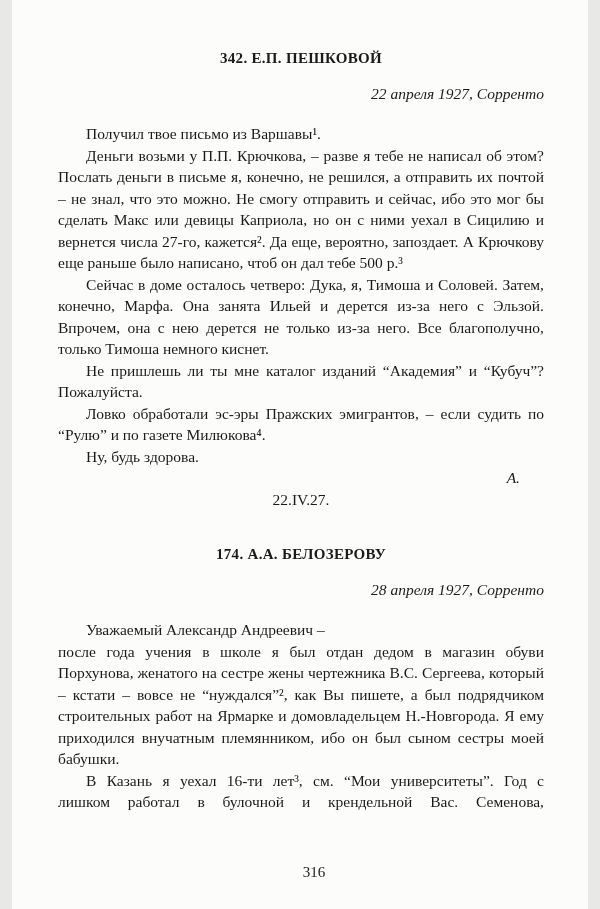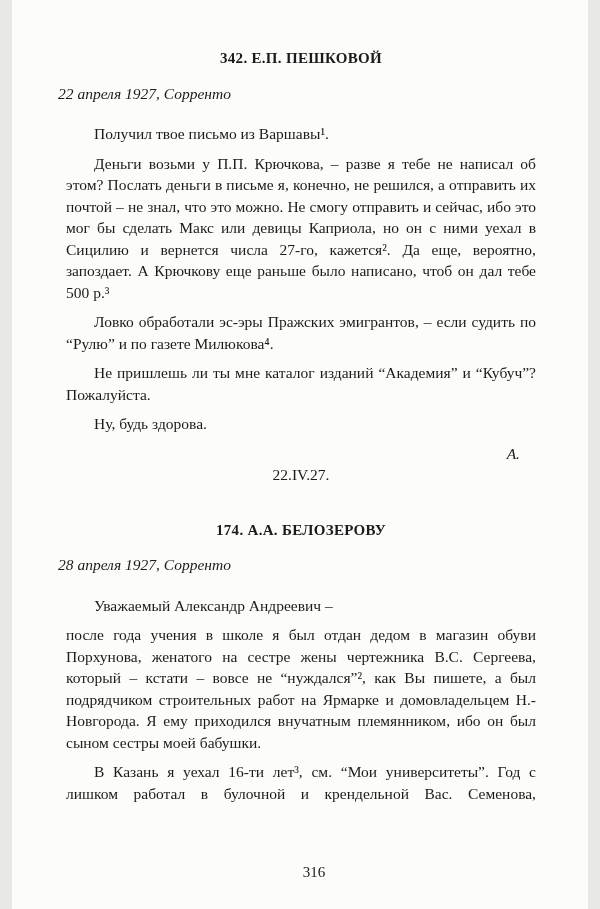--- a/index.html
+++ b/index.html
@@ -23,25 +23,25 @@
   }
   .letter-title {
     font-weight: bold;
     font-size: 15px;
     text-align: center;
     margin: 0 0 13px 0;
     letter-spacing: 0.3px;
   }
   .dateline {
     font-style: italic;
-    text-align: left;
+    text-align: right;
     margin: 0 0 19px 0;
   }
   p.body-par {
-    margin: 8px;
+    margin: 0;
     text-align: justify;
     text-indent: 28px;
   }
   p.no-indent {
     text-indent: 0;
   }
   p.justify-last {
     text-align-last: justify;
     word-spacing: 1px;
   }
@@ -71,22 +71,23 @@
 <body>
 
 <div class="page">
 
   <section class="letter">
     <h2 class="letter-title">342. Е.П. ПЕШКОВОЙ</h2>
     <div class="dateline">22 апреля 1927, Сорренто</div>
 
     <p class="body-par">Получил твое письмо из Варшавы¹.</p>
     <p class="body-par">Деньги возьми у П.П. Крючкова, – разве я тебе не написал об этом? Послать деньги в письме я, конечно, не решился, а отправить их почтой – не знал, что это можно. Не смогу отправить и сейчас, ибо это мог бы сделать Макс или девицы Каприола, но он с ними уехал в Сицилию и вернется числа 27-го, кажется². Да еще, вероятно, запоздает. А Крючкову еще раньше было написано, чтоб он дал тебе 500 р.³</p>
+    <p class="body-par">Сейчас в доме осталось четверо: Дука, я, Тимоша и Соловей. Затем, конечно, Марфа. Она занята Ильей и дерется из-за него с Эльзой. Впрочем, она с нею дерется не только из-за него. Все благополучно, только Тимоша немного киснет.</p>
+    <p class="body-par">Не пришлешь ли ты мне каталог изданий “Академия” и “Кубуч”? Пожалуйста.</p>
     <p class="body-par">Ловко обработали эс-эры Пражских эмигрантов, – если судить по “Рулю” и по газете Милюкова⁴.</p>
-    <p class="body-par">Не пришлешь ли ты мне каталог изданий “Академия” и “Кубуч”? Пожалуйста.</p>
     <p class="body-par">Ну, будь здорова.</p>
 
     <div class="signature">А.</div>
     <div class="closing-date">22.IV.27.</div>
   </section>
 
   <section class="letter">
     <h2 class="letter-title">174. А.А. БЕЛОЗЕРОВУ</h2>
     <div class="dateline">28 апреля 1927, Сорренто</div>
 

